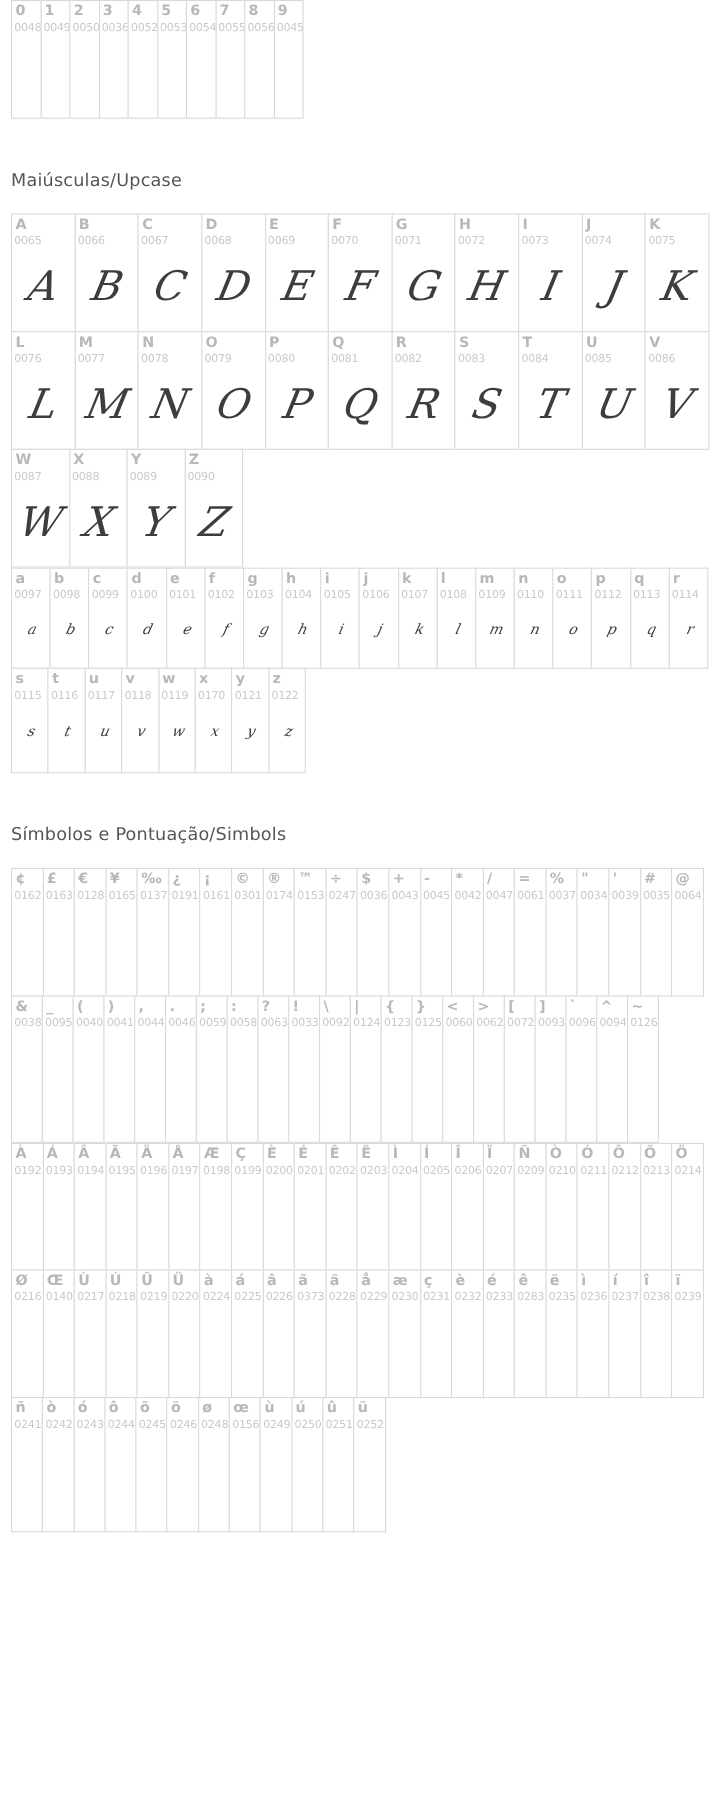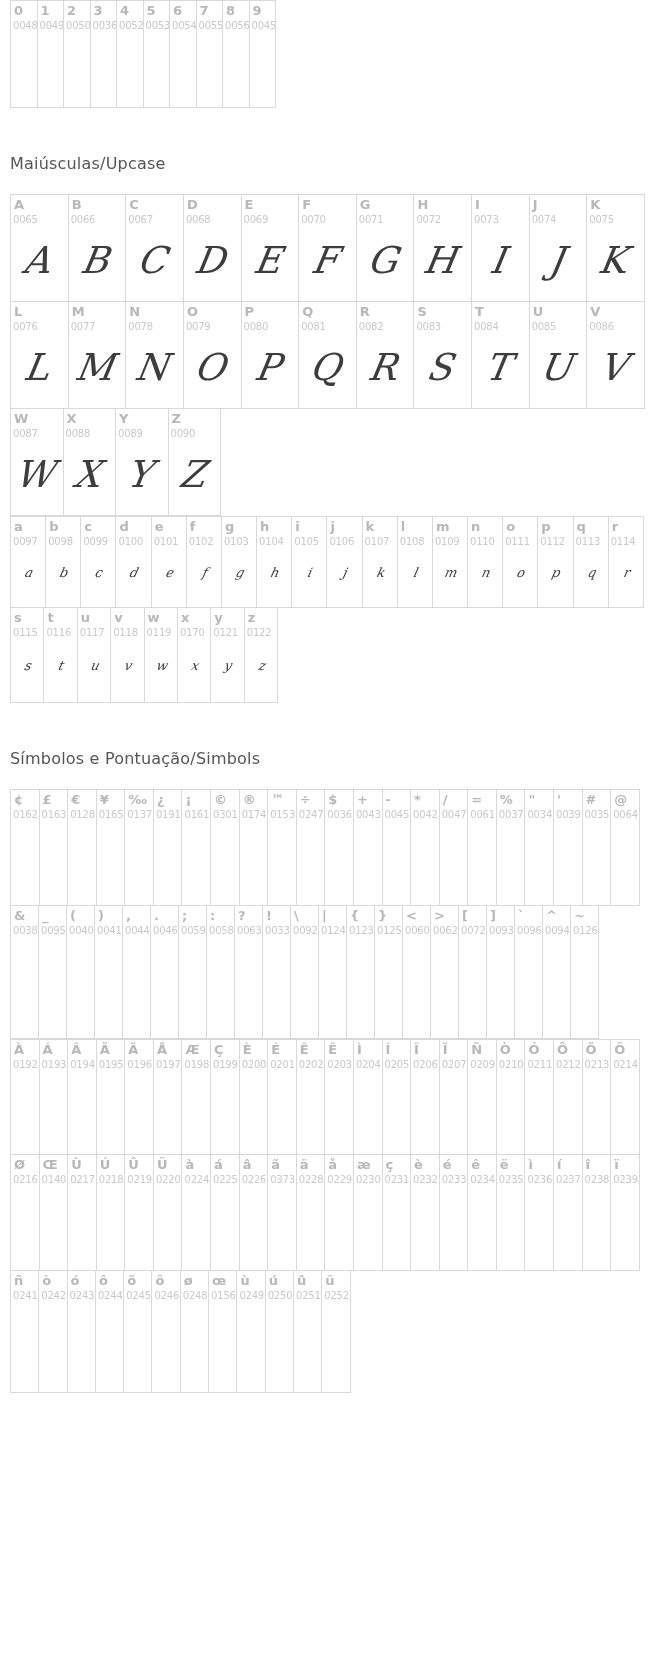--- a/index.html
+++ b/index.html
@@ -785,21 +785,21 @@
           <div class="char-code">0232</div>
           <div class="glyph"></div>
         </div>
         <div class="cell" style="width: 29.59px;">
           <div class="char-label">é</div>
           <div class="char-code">0233</div>
           <div class="glyph"></div>
         </div>
         <div class="cell" style="width: 29.59px;">
           <div class="char-label">ê</div>
-          <div class="char-code">0234</div>
+          <div class="char-code">0283</div>
           <div class="glyph"></div>
         </div>
         <div class="cell" style="width: 29.59px;">
           <div class="char-label">ë</div>
           <div class="char-code">0235</div>
           <div class="glyph"></div>
         </div>
         <div class="cell" style="width: 29.59px;">
           <div class="char-label">ì</div>
           <div class="char-code">0236</div>

